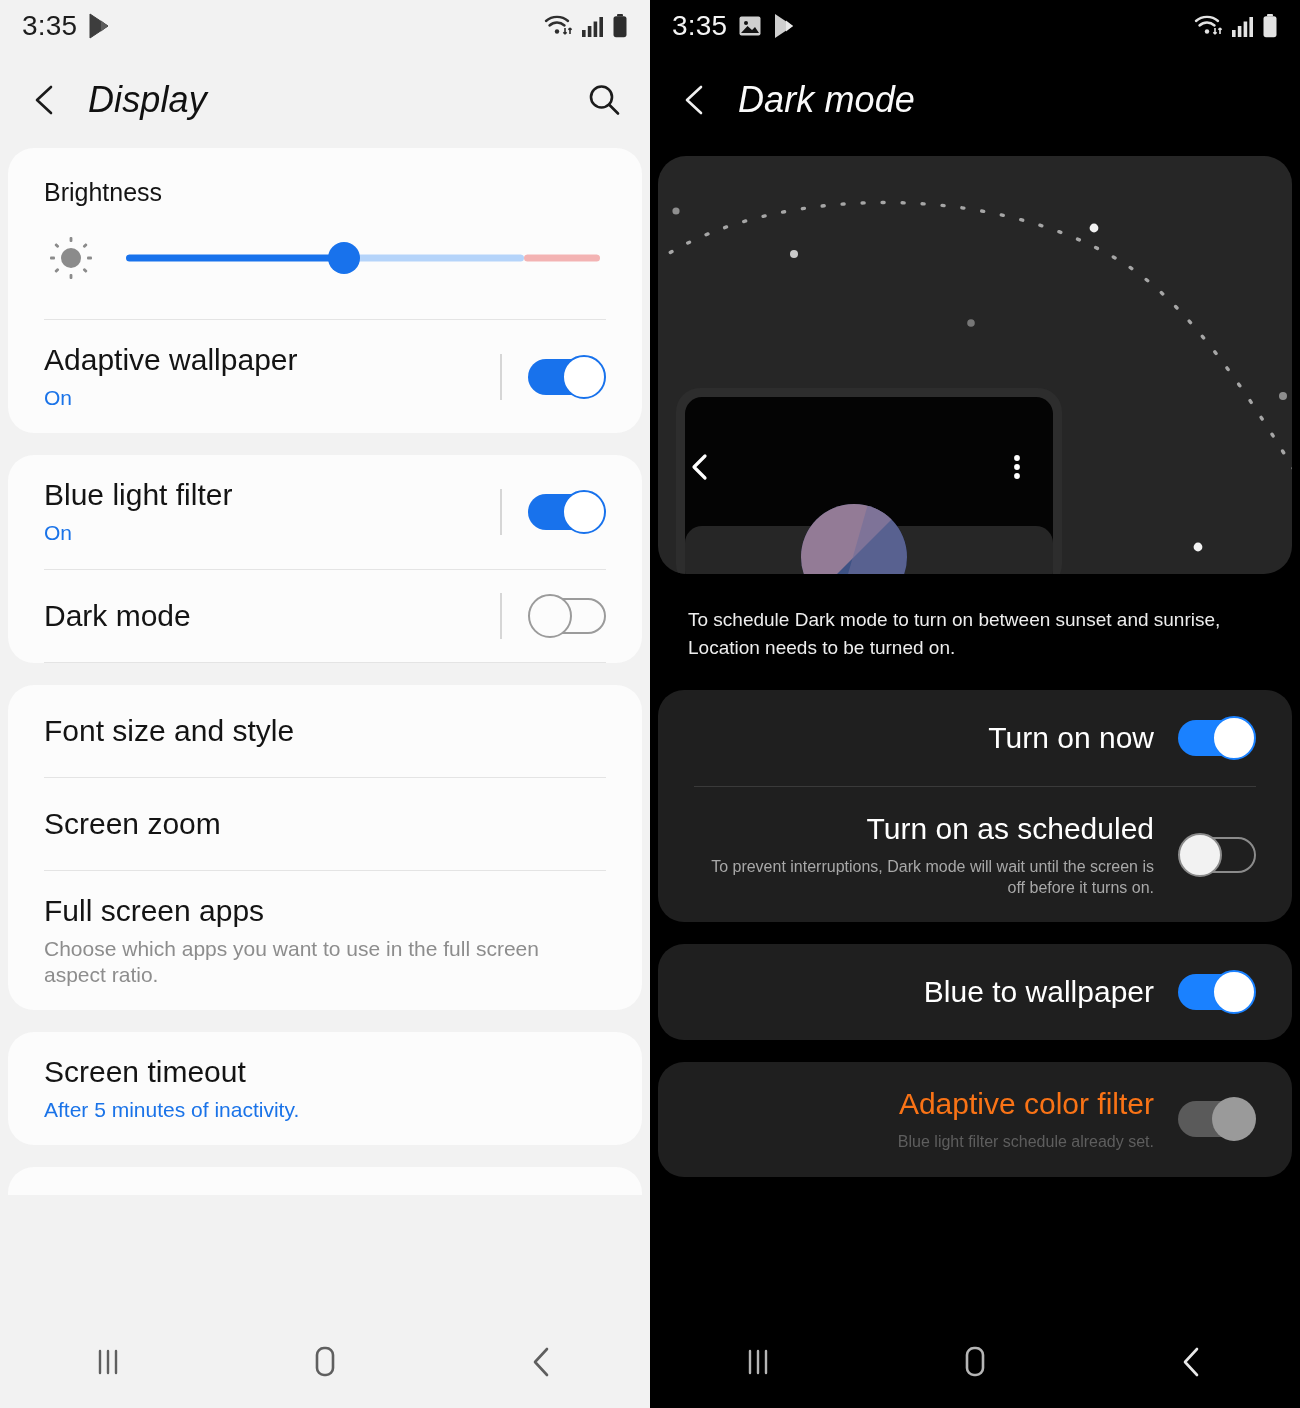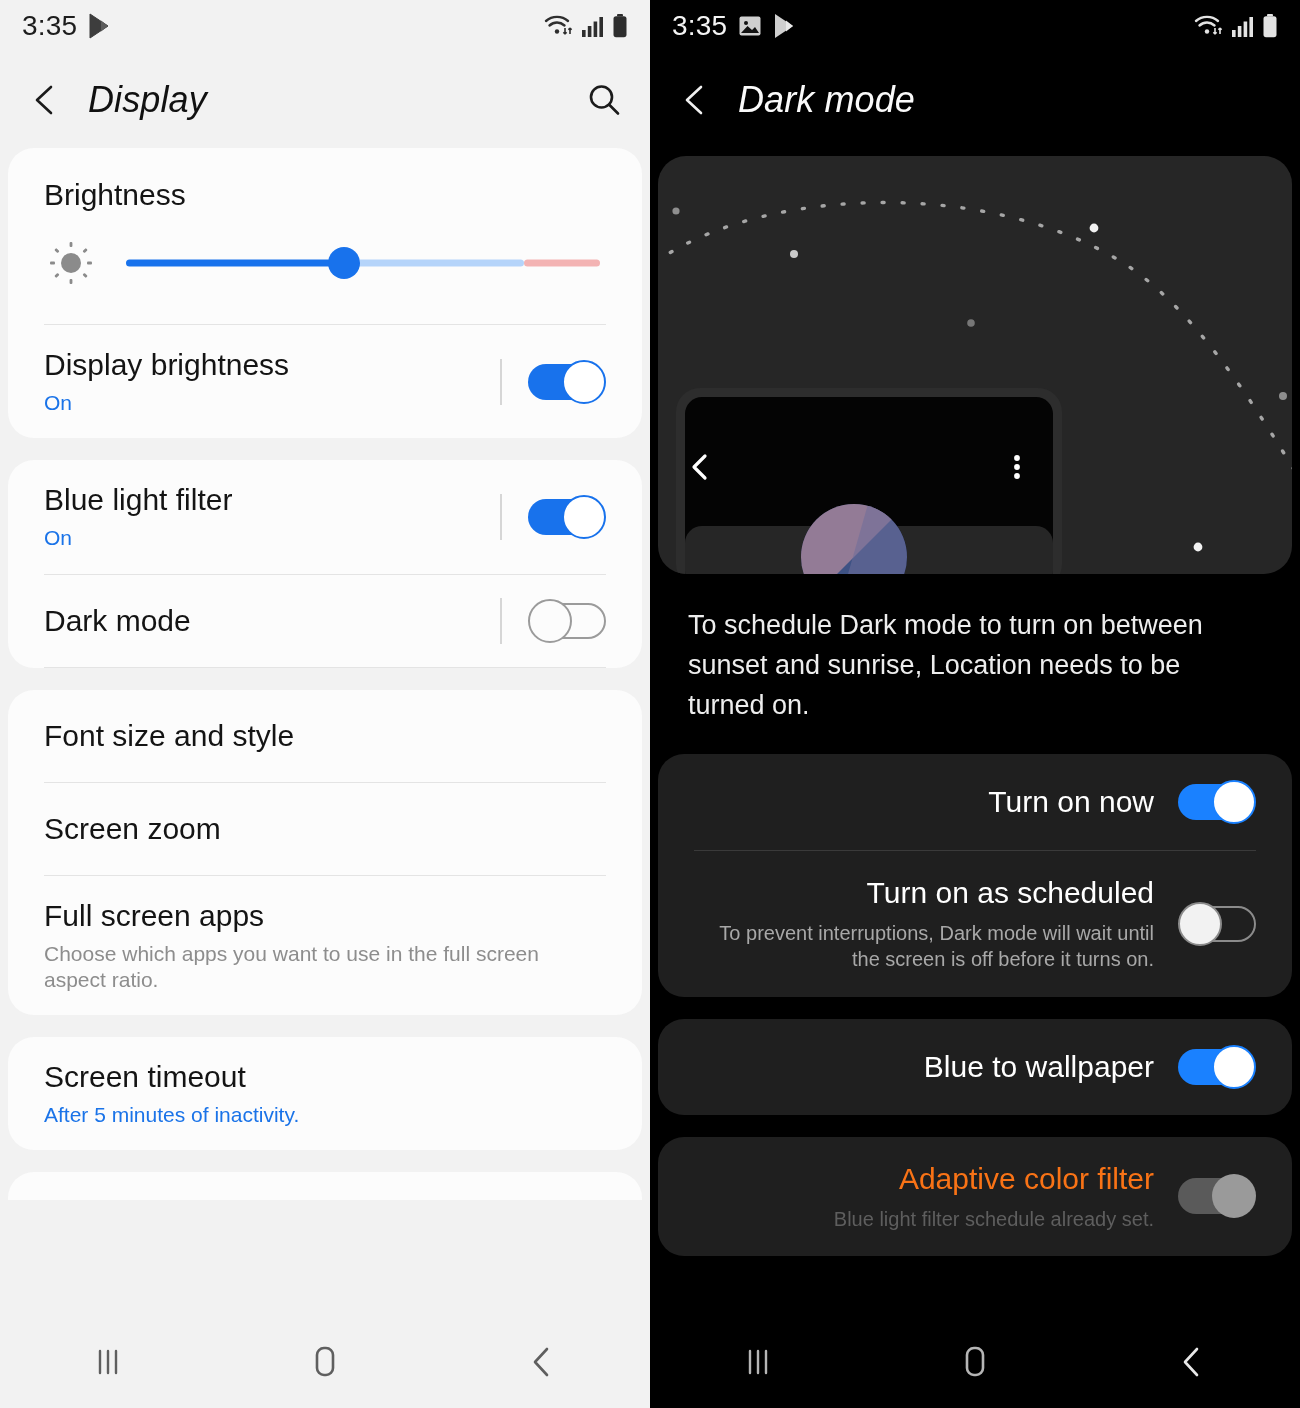--- a/index.html
+++ b/index.html
@@ -39,21 +39,21 @@
   }
   .row { padding:0 36px; position:relative; }
   .row-inner { display:flex; align-items:center; min-height:92px; }
   .row-texts { flex:1 1 auto; padding:22px 0; }
   .row-title { font-size:30px; color:#141414; line-height:1.2; font-weight:400; }
   .row-sub { font-size:21px; color:#1a73e8; margin-top:7px; line-height:1.25; }
   .row-sub.grey { color:#8d8d8d; }
   .divider { height:1px; background:#E4E4E4; margin:0 36px; }
 
   
-  .brightness-head { padding:30px 36px 0; font-size:30px; color:#141414; }
+  .brightness-head { padding:30px 36px 0; font-size:25px; color:#141414; }
   .slider-row { display:flex; align-items:center; padding:24px 36px 34px; }
   .sun-icon { width:54px; height:54px; flex:0 0 auto; }
   .slider-wrap { flex:1 1 auto; height:36px; position:relative; margin-left:28px; margin-right:6px; }
   .track { position:absolute; top:50%; transform:translateY(-50%); height:7px; border-radius:4px; }
   .track-active { left:0; width:46.5%; background:#1872EC; }
   .track-mid { left:46.5%; width:38%; background:#B5D4FA; }
   .track-warm { left:84.5%; right:0; background:#F3B3B3; }
   .thumb { position:absolute; top:50%; left:46.5%; transform:translate(-50%,-50%);
            width:32px; height:32px; border-radius:50%; background:#1872EC; }
 
@@ -82,29 +82,29 @@
   
   .navbar { margin-top:auto; height:92px; display:flex; align-items:center; justify-content:space-around; flex:0 0 auto; }
   .nav-btn { width:74px; height:60px; display:flex; align-items:center; justify-content:center; }
 
   
   .hero {
     margin:8px 8px 0; height:418px; background:#262626; border-radius:28px;
     position:relative; overflow:hidden;
   }
   .hero svg { position:absolute; inset:0; }
-  .desc { padding:32px 38px 6px; font-size:27px; line-height:1.48; color:#EDEDED; }
+  .desc { padding:32px 38px 6px; font-size:19px; line-height:1.48; color:#EDEDED; }
 
   .dcards { padding:0 8px; margin-top:22px;text-align:right; }
   .dcard { background:#1F1F1F; border-radius:26px; margin-bottom:22px; overflow:hidden; }
   .drow { padding:0 36px; }
   .drow-inner { display:flex; align-items:center; min-height:96px; }
   .drow-texts { flex:1 1 auto; padding:24px 0; padding-right:24px; }
   .drow-title { font-size:30px; color:#FFFFFF; font-weight:400; line-height:1.2; }
-  .drow-sub { font-size:20px; color:#A8A8A8; margin-top:9px; line-height:1.32; }
+  .drow-sub { font-size:16px; color:#A8A8A8; margin-top:9px; line-height:1.32; }
   .ddivider { height:1px; background:#3A3A3A; margin:0 36px; }
   .dim .drow-title { color:#f97316; }
   .dim .drow-sub { color:#5E5E5E; }
 </style>
 </head>
 <body>
 
 <div class="screens">
 
   <div class="panel-light">
@@ -186,21 +186,21 @@
             <span class="track track-active" style="width: 46%; background: rgb(24, 114, 236);"></span>
             <span class="track track-mid" style="left: 46%; width: 38%; background: rgb(181, 212, 250);"></span>
             <span class="track track-warm" style="left: 84%; background: rgb(243, 179, 179);"></span>
             <span class="thumb" style="left: 46%; background: rgb(24, 114, 236);"></span>
           </span>
         </div>
         <div class="divider"></div>
         <div class="row">
           <div class="row-inner">
             <div class="row-texts">
-              <div class="row-title">Display brightness</div>
+              <div class="row-title">Adaptive wallpaper</div>
               <div class="row-sub">On</div>
             </div>
             <div class="toggle-cell">
               <span class="vdiv"></span>
               <span class="switch on">
                 <span class="sw-track"></span>
                   <span class="sw-knob"></span>
               </span>
             </div>
           </div>

